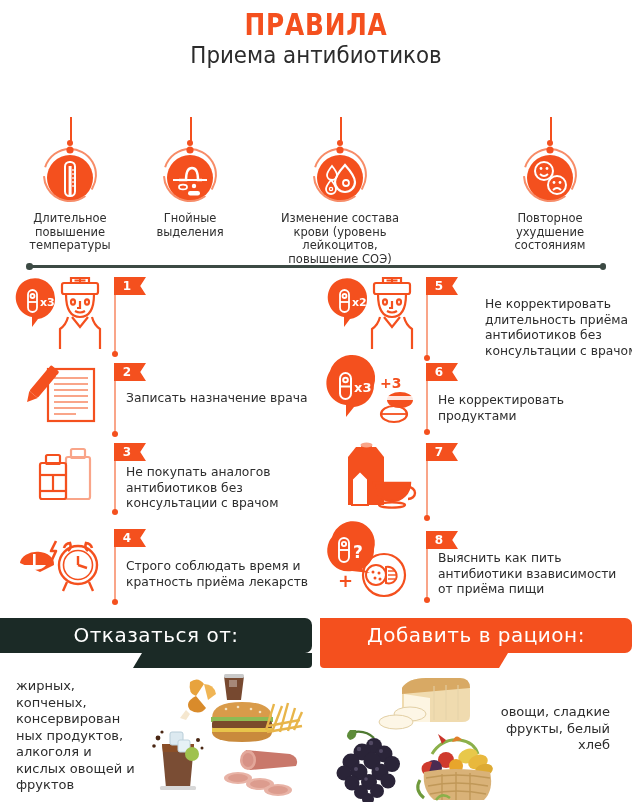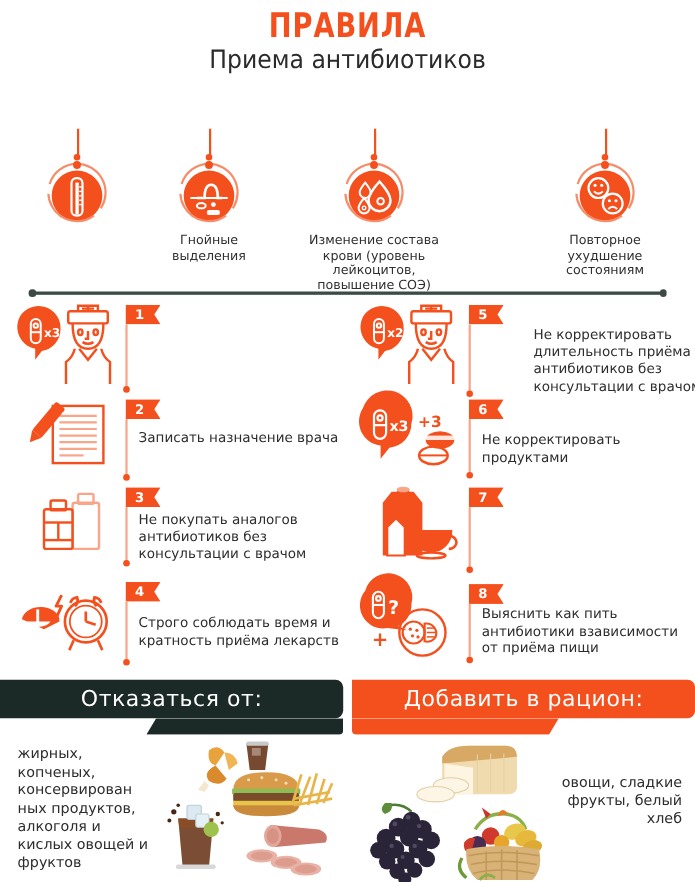--- a/index.html
+++ b/index.html
@@ -117,21 +117,21 @@
   .bhead-tail.dark { background:#1b2a26; }
   .bhead-tail.orange { background:#f4501e; }
   .bhead-tail.L { left:133px; width:179px; clip-path: polygon(9px 0, 100% 0, 100% 100%, 0 100%); border-bottom-right-radius:4px; }
   .bhead-tail.R { left:0; width:188px; clip-path: polygon(0 0, 100% 0, calc(100% - 9px) 100%, 0 100%); border-bottom-left-radius:4px; }
 
   .btext {
     position:absolute; font-size:13px; line-height:16.5px; color:#2d2d2d;
     font-family:"DejaVu Sans", sans-serif;
   }
   .btext.left-al { left:16px; top:62px; width:120px; text-align:left; }
-  .btext.right-al { right:12px; top:88px; width:120px; text-align:right; }
+  .btext.right-al { right:22px; top:88px; width:120px; text-align:right; }
 
   .food { position:absolute; }
   svg { display:block; overflow:visible; }
 </style>
 </head>
 <body>
 
 <div class="page">
 
   <div class="title-main">ПРАВИЛА</div>
@@ -152,20 +152,21 @@
           <rect x="26.6" y="22" width="3" height="29" fill="#fff"></rect>
           <g stroke="#fff" stroke-width="1.2">
             <line x1="30" y1="26" x2="33" y2="26"></line>
               <line x1="30" y1="30" x2="33" y2="30"></line>
             <line x1="30" y1="34" x2="33" y2="34"></line>
               <line x1="30" y1="38" x2="33" y2="38"></line>
             <line x1="30" y1="42" x2="33" y2="42"></line>
           </g>
         </svg>
       </div>
+      <div class="ind-label">Длительное<br>повышение<br>температуры</div>
     </div>
 
     <div class="ind" style="left:130px; top:117px;">
       <div class="ind-stem"></div>
       <div class="ind-dot"></div>
       <div class="ind-icon">
         <svg width="56" height="62" viewBox="0 0 56 62">
           <circle cx="28" cy="34" r="23" fill="#f4501e"></circle>
           <path d="M28 5 A26 26 0 1 1 27.9 5" fill="none" stroke="#f78c68" stroke-width="2" stroke-dasharray="56 9 56 9"></path>
           <circle cx="28" cy="6" r="3.6" fill="#f4501e"></circle>

